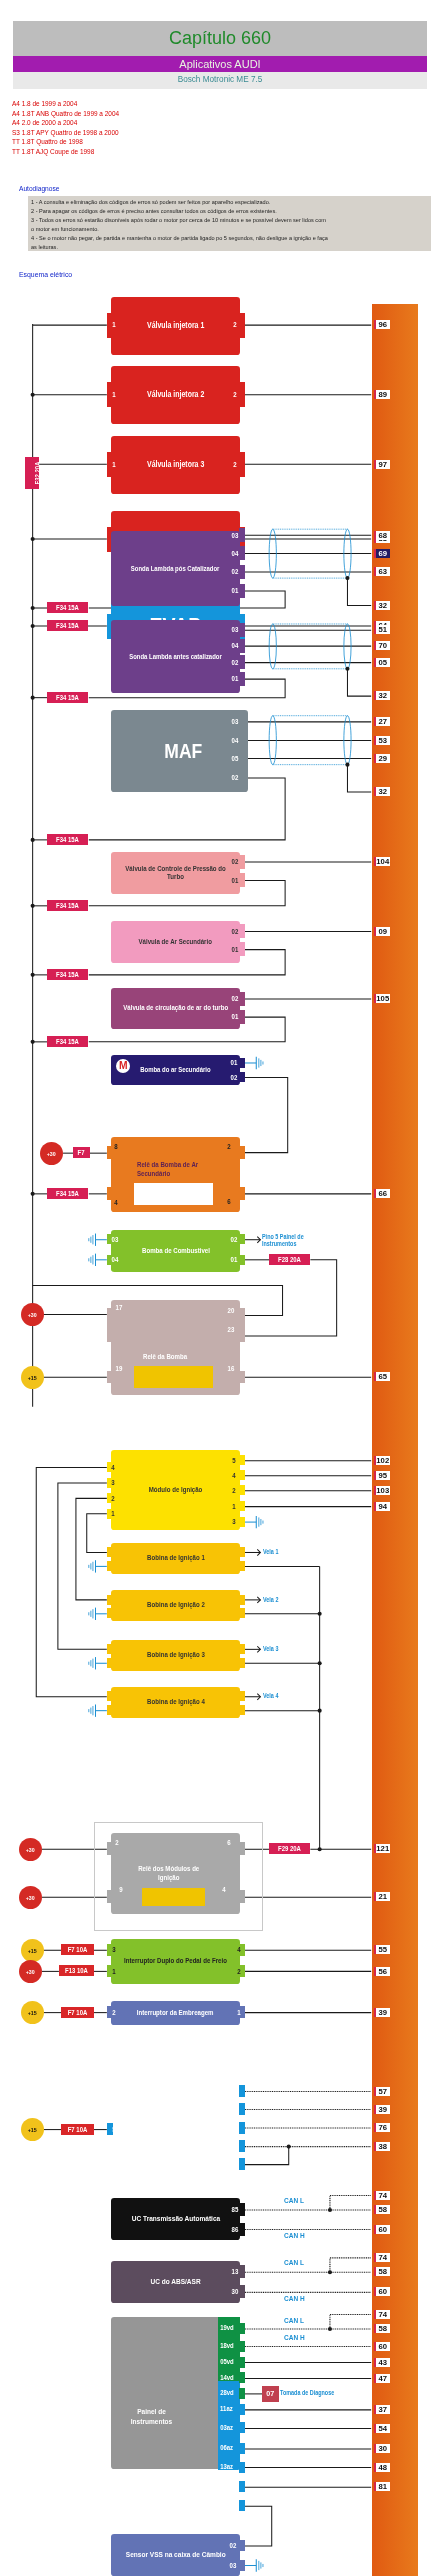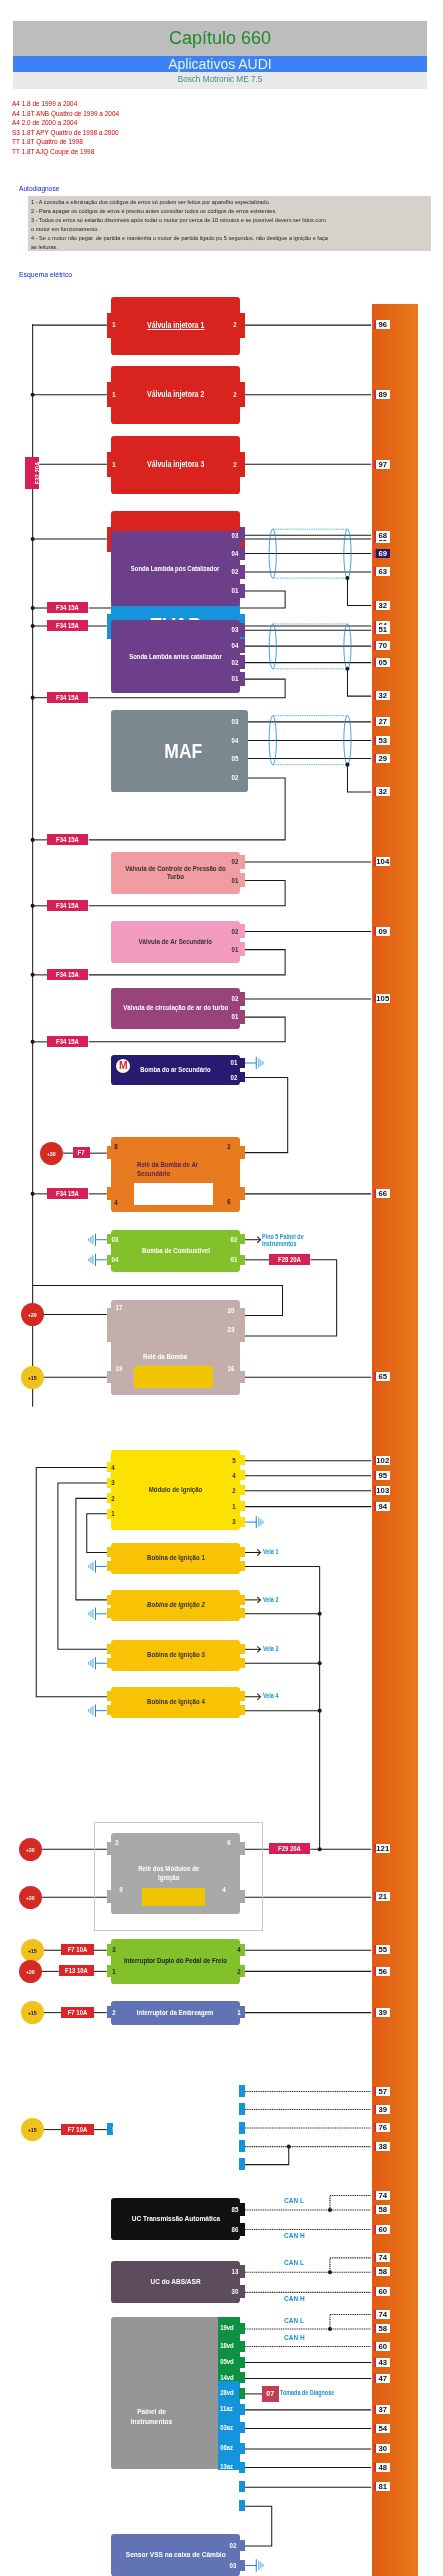--- a/index.html
+++ b/index.html
@@ -1,19 +1,19 @@
 <!DOCTYPE html>
 <html style="font-size:8.2px"><head>
 <meta charset="utf-8">
 <style>
   html,body{margin:0;padding:0;background:#fff;}
   body{width:444px;height:3697px;position:relative;overflow:hidden;font-family:"Liberation Sans",sans-serif;}
   .hdr{position:absolute;left:13px;width:414px;text-align:center;}
   #h-title{top:21px;height:35px;background:#bdbdbd;color:#1f8a2a;font-size:18px;line-height:35px;}
-  #h-app{top:56px;height:16.5px;background:#3b82f6;color:#e8f4e0;font-size:14px;line-height:16.5px;}
+  #h-app{top:56px;height:16.5px;background:#a21caf;color:#e8f4e0;font-size:11px;line-height:16.5px;}
   #h-sys{top:72px;height:16.5px;background:#e9e9e9;color:#3b8b93;font-size:8.2px;line-height:16.5px;}
   .models{position:absolute;left:12.4px;top:99px;color:#d80000;font-size:7.5px;line-height:9.6px;font-family:"Liberation Sans Narrow","Liberation Sans",sans-serif;transform:scaleX(.86);transform-origin:left;}
   .autodiag{position:absolute;left:18.5px;top:184px;color:#0a1ec8;font-size:7.7px;transform:scaleX(.86);transform-origin:left;}
   .notes{position:absolute;left:28px;top:196px;width:403px;height:55px;background:#d6d2cb;font-size:6.2px;color:#222;line-height:9px;padding:0.5px 3.1px;box-sizing:border-box;overflow:hidden;}
   .notes div{transform:scaleX(.9);transform-origin:left;white-space:nowrap;}
   .esq{position:absolute;left:18.5px;top:270px;color:#0a1ec8;font-size:8px;transform:scaleX(.86);transform-origin:left;}
   #diagram{position:absolute;left:0;top:0;width:444px;height:3697px;}
   .ecu{position:absolute;left:372px;top:304px;width:46px;height:3382px;background:linear-gradient(90deg,#e05a12,#e87a1c);}
   .comp{position:absolute;border-radius:3.1px;color:#fff;font-weight:bold;text-align:center;display:flex;align-items:center;justify-content:center;flex-direction:column;font-size:7.2px;line-height:8.2px;}
   .comp .lbl{transform:scaleX(.85);}
@@ -391,21 +391,21 @@
       </g>
       <g>
         <line x1="720" y1="7136" x2="698" y2="7136" stroke="#1c8fd2" stroke-width="2"></line>
         <line x1="698" y1="7124" x2="698" y2="7148" stroke="#1c8fd2" stroke-width="2"></line>
         <line x1="693" y1="7127" x2="693" y2="7145" stroke="#1c8fd2" stroke-width="1.6"></line>
         <line x1="689" y1="7130" x2="689" y2="7142" stroke="#1c8fd2" stroke-width="1.6"></line>
         <line x1="685" y1="7133" x2="685" y2="7139" stroke="#1c8fd2" stroke-width="1.6"></line>
       </g>
     </svg>
 <div class="fuse" style="left: 25px; top: 457px; width: 14.4px; height: 32px; line-height: 32px;"><span style="transform: rotate(-90deg) scaleX(0.85); white-space: nowrap;">F32 20A</span></div>
-    <div class="comp" style="left: 111px; top: 297px; width: 129px; height: 58px; background: rgb(217, 35, 31); color: rgb(255, 255, 255); text-decoration: underline;">
+    <div class="comp" style="left: 111px; top: 297px; width: 129px; height: 58px; background: rgb(217, 35, 31); color: rgb(255, 255, 255);">
       <div class="lbl" style="font-size: 8.2px; line-height: 9.3px;">Válvula injetora 1</div>
     </div>
     <div style="position: absolute; left: 107px; top: 313px; width: 6.2px; height: 25px; background: rgb(217, 35, 31);"></div>
     <div style="position: absolute; left: 239px; top: 313px; width: 6.2px; height: 25px; background: rgb(217, 35, 31);"></div>
     <div class="pin" style="left: 112px; top: 320px; color: rgb(255, 255, 255);">1</div>
     <div class="pin" style="left: 233px; top: 320px; color: rgb(255, 255, 255);">2</div>
     <div class="ecupin" style="top: 320px;">96</div>
     <div class="comp" style="left: 111px; top: 366px; width: 129px; height: 58px; background: rgb(217, 35, 31); color: rgb(255, 255, 255);">
       <div class="lbl" style="font-size: 8.2px; line-height: 9.3px;">Válvula injetora 2</div>
     </div>
@@ -595,21 +595,21 @@
     <div class="ecupin" style="top: 1486px;">103</div>
     <div class="ecupin" style="top: 1502px;">94</div>
     <div class="comp" style="left: 111px; top: 1543px; width: 129px; height: 31px; background: rgb(248, 195, 5); color: rgb(51, 51, 51);">
       <div class="lbl" style="font-size: 7.2px; line-height: 8.2px;">Bobina de Ignição 1</div>
     </div>
     <div style="position: absolute; left: 107px; top: 1547px; width: 6.2px; height: 10.3px; background: rgb(248, 195, 5);"></div>
     <div style="position: absolute; left: 107px; top: 1561px; width: 6.2px; height: 10.3px; background: rgb(248, 195, 5);"></div>
     <div style="position: absolute; left: 239px; top: 1547px; width: 6.2px; height: 10.3px; background: rgb(248, 195, 5);"></div>
     <div style="position: absolute; left: 239px; top: 1561px; width: 6.2px; height: 10.3px; background: rgb(248, 195, 5);"></div>
     <div class="note-blue" style="left: 263px; top: 1548px; width: 31px;"><span>Vela 1</span></div>
-    <div class="comp" style="left: 111px; top: 1590px; width: 129px; height: 31px; background: rgb(248, 195, 5); color: rgb(51, 51, 51); font-style: italic;">
+    <div class="comp" style="left: 111px; top: 1590px; width: 129px; height: 31px; background: rgb(248, 195, 5); color: rgb(51, 51, 51);">
       <div class="lbl" style="font-size: 7.2px; line-height: 8.2px;">Bobina de Ignição 2</div>
     </div>
     <div style="position: absolute; left: 107px; top: 1595px; width: 6.2px; height: 10.3px; background: rgb(248, 195, 5);"></div>
     <div style="position: absolute; left: 107px; top: 1608px; width: 6.2px; height: 10.3px; background: rgb(248, 195, 5);"></div>
     <div style="position: absolute; left: 239px; top: 1595px; width: 6.2px; height: 10.3px; background: rgb(248, 195, 5);"></div>
     <div style="position: absolute; left: 239px; top: 1608px; width: 6.2px; height: 10.3px; background: rgb(248, 195, 5);"></div>
     <div class="note-blue" style="left: 263px; top: 1596px; width: 31px;"><span>Vela 2</span></div>
     <div class="comp" style="left: 111px; top: 1640px; width: 129px; height: 31px; background: rgb(248, 195, 5); color: rgb(51, 51, 51);">
       <div class="lbl" style="font-size: 7.2px; line-height: 8.2px;">Bobina de Ignição 3</div>
     </div>

